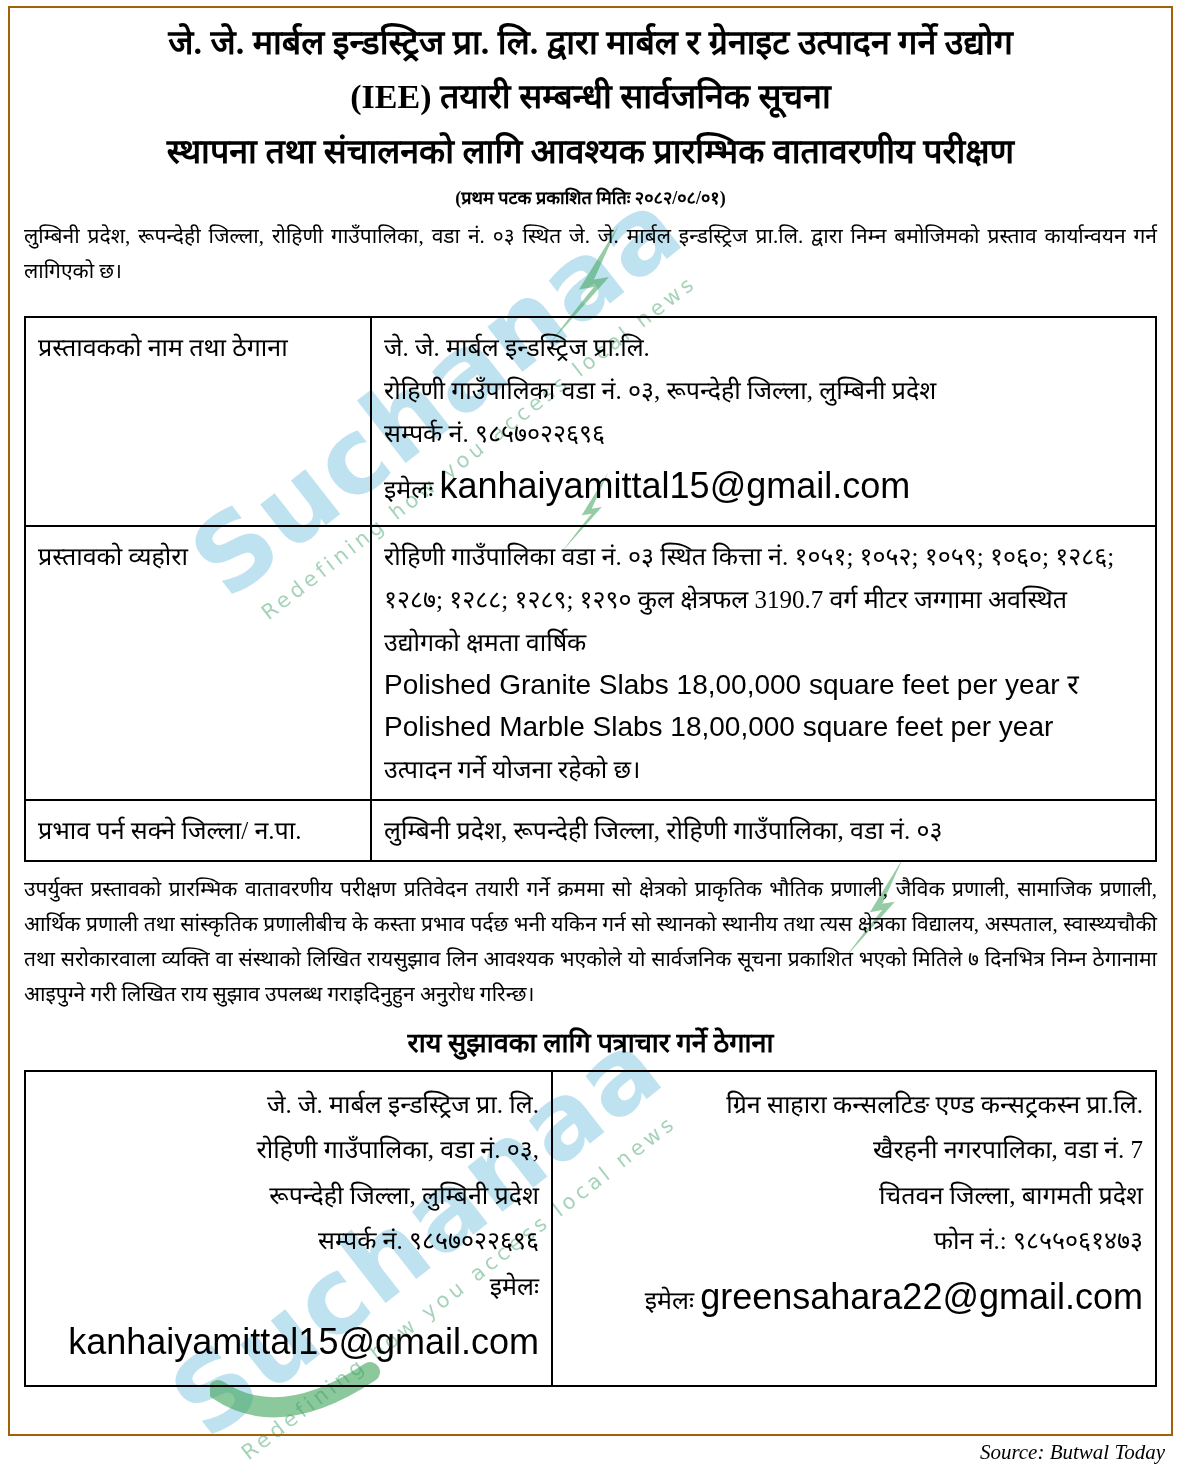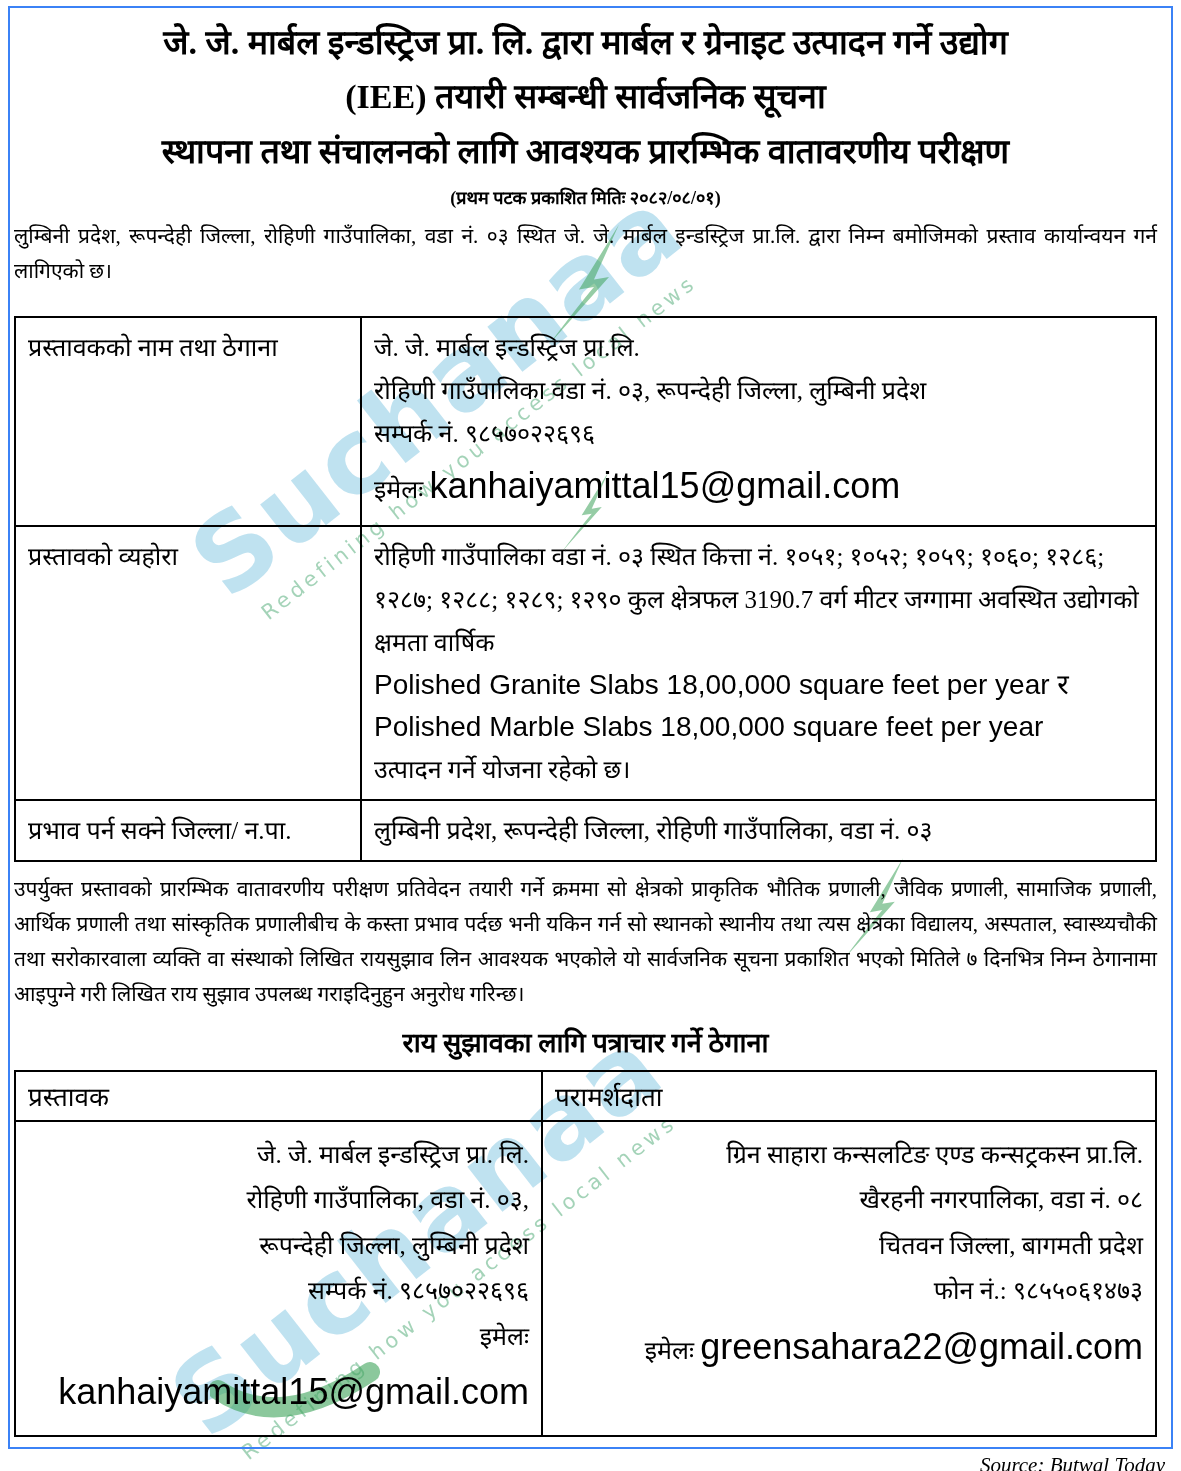--- a/index.html
+++ b/index.html
@@ -30,22 +30,22 @@
   .wm2 { left: 130px; top: 1170px; }
   .ga { position: absolute; opacity: 0.55; }
   .ga1 { left: 538px; top: 222px; width: 92px; height: 125px; }
   .ga2 { left: 836px; top: 856px; width: 76px; height: 104px; }
   .ga3 { left: 555px; top: 470px; width: 60px; height: 84px; }
   .swoosh { position: absolute; left: 210px; top: 1320px; width: 170px; height: 120px; opacity: 0.6; }
 
   
   .notice {
     position: relative; z-index: 1;
-    border: 2px solid #3b82f6;
-    padding: 8px 14px 10px 4px;
+    border: 2px solid #a16207;
+    padding: 8px 14px 10px 14px;
     min-height: 1430px;
   }
 
   .title { text-align: center; font-weight: bold; font-size: 34px; line-height: 1.6; }
   .title .tline { display: block; }
   .publish { text-align: center; font-weight: bold; font-size: 18px; margin-top: 6px; }
 
   .par { font-size: 21px; line-height: 1.68; text-align: justify; margin-top: 10px; }
 
   table { width: 100%; border-collapse: collapse; }
@@ -141,35 +141,31 @@
       </tr>
     </tbody>
       </table>
 
     <p class="par">उपर्युक्त प्रस्तावको प्रारम्भिक वातावरणीय परीक्षण प्रतिवेदन तयारी गर्ने क्रममा सो क्षेत्रको प्राकृतिक भौतिक प्रणाली, जैविक प्रणाली, सामाजिक प्रणाली, आर्थिक प्रणाली तथा सांस्कृतिक प्रणालीबीच के कस्ता प्रभाव पर्दछ भनी यकिन गर्न सो स्थानको स्थानीय तथा त्यस क्षेत्रका विद्यालय, अस्पताल, स्वास्थ्यचौकी तथा सरोकारवाला व्यक्ति वा संस्थाको लिखित रायसुझाव लिन आवश्यक भएकोले यो सार्वजनिक सूचना प्रकाशित भएको मितिले ७ दिनभित्र निम्न ठेगानामा आइपुग्ने गरी लिखित राय सुझाव उपलब्ध गराइदिनुहुन अनुरोध गरिन्छ।</p>
 
     <h2 class="corr-heading">राय सुझावका लागि पत्राचार गर्ने ठेगाना</h2>
 
     <table class="corr">
       <tbody>
-          <tr>
-        <th class="proposer-col">प्रस्तावक</th>
-        <th>परामर्शदाता</th>
-      </tr>
       <tr>
         <td class="proposer-col">
           <span class="text-line">जे. जे. मार्बल इन्डस्ट्रिज प्रा. लि.</span>
           <span class="text-line">रोहिणी गाउँपालिका, वडा नं. ०३,</span>
           <span class="text-line">रूपन्देही जिल्ला, लुम्बिनी प्रदेश</span>
           <span class="text-line">सम्पर्क नं. ९८५७०२२६९६</span>
           <span class="text-line email-line"><span>इमेलः</span> <span class="latin">kanhaiyamittal15@gmail.com</span></span>
         </td>
         <td>
           <span class="text-line">ग्रिन साहारा कन्सलटिङ एण्ड कन्सट्रकस्न प्रा.लि.</span>
-          <span class="text-line">खैरहनी नगरपालिका, वडा नं. ०८</span>
+          <span class="text-line">खैरहनी नगरपालिका, वडा नं. 7</span>
           <span class="text-line">चितवन जिल्ला, बागमती प्रदेश</span>
           <span class="text-line">फोन नं.: ९८५५०६१४७३</span>
           <span class="text-line email-line"><span>इमेलः</span> <span class="latin">greensahara22@gmail.com</span></span>
         </td>
       </tr>
     </tbody>
       </table>
 
   </div>
 

